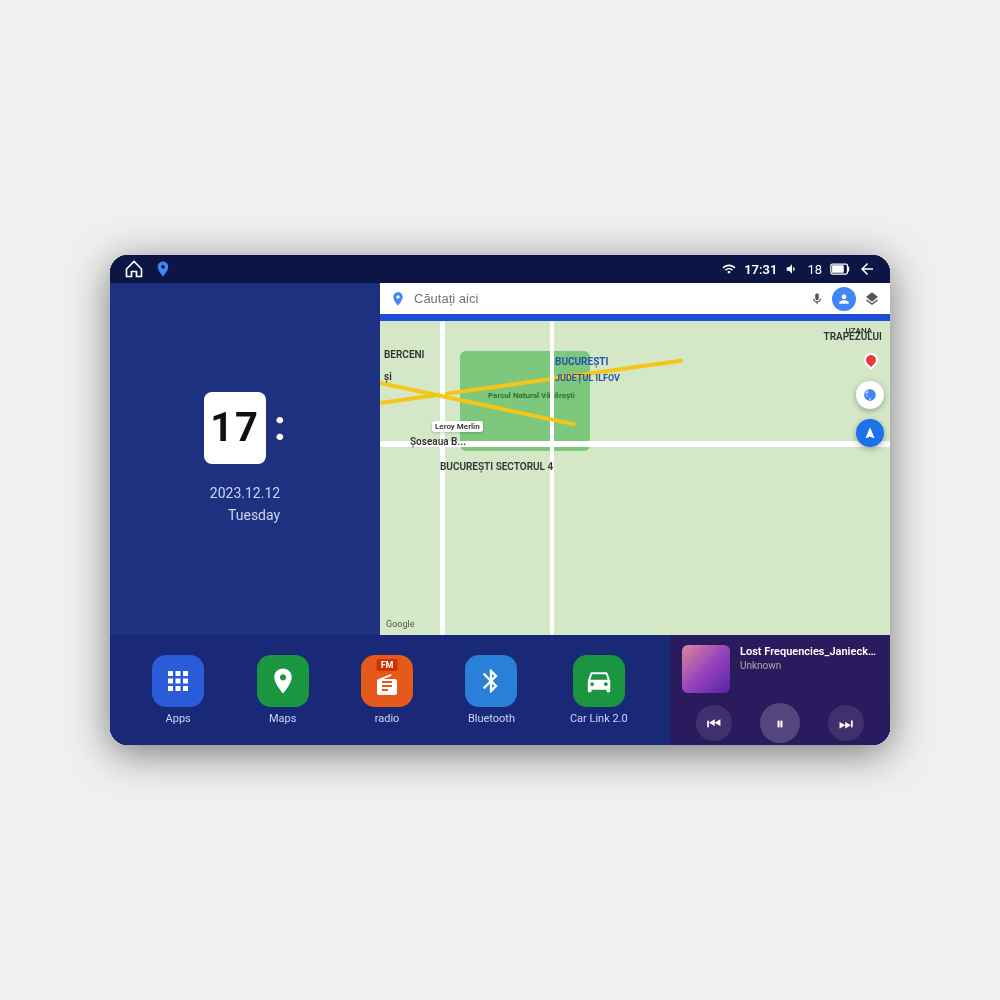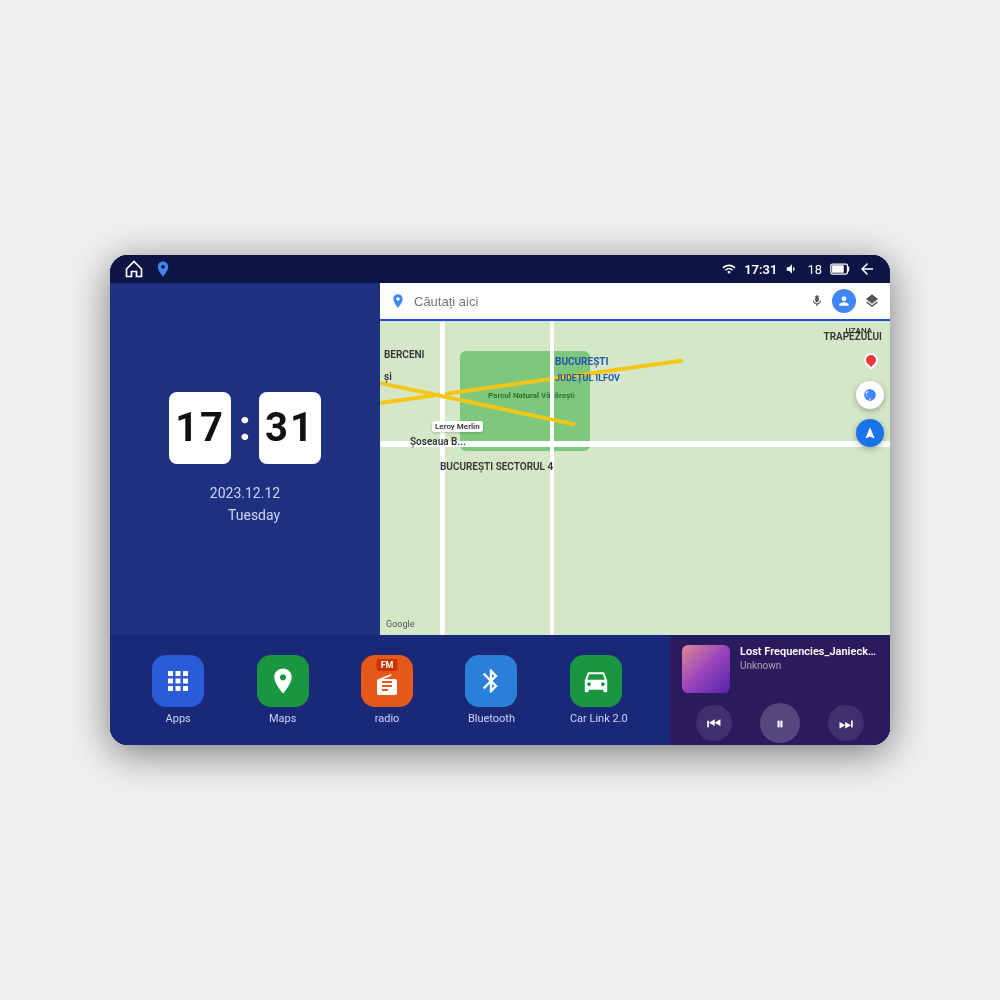--- a/index.html
+++ b/index.html
@@ -123,21 +123,21 @@
       flex-direction: column;
     }
 
     .map-search-bar {
       height: 38px;
       background: #fff;
       display: flex;
       align-items: center;
       padding: 0 10px;
       gap: 8px;
-      border-bottom: 2px solid #1d4ed8;
+      border-bottom: 7px solid #1d4ed8;
       flex-shrink: 0;
     }
 
     .map-search-bar input {
       border: none;
       outline: none;
       flex: 1;
       font-size: 13px;
       color: #555;
     }
@@ -256,20 +256,21 @@
       flex: 1;
       display: flex;
       align-items: center;
       justify-content: space-around;
       padding: 8px 16px;
     }
 
     .app-item {
       display: flex;
       flex-direction: column;
+      align-items: center;
       gap: 5px;
       cursor: pointer;
     }
 
     .app-icon {
       width: 52px;
       height: 52px;
       border-radius: 14px;
       display: flex;
       align-items: center;
@@ -417,21 +418,20 @@
         </span>
       </div>
     </div>
 
     <div class="main-content">
 
       <div class="left-panel">
         <div class="clock-display">
           <div class="clock-block">17</div>
           <div class="clock-colon">:</div>
-          <div class="clock-block">31</div>
         </div>
         <div class="date-display">
           <div>2023.12.12</div>
           <div>Tuesday</div>
         </div>
       </div>
 
       <div class="map-panel">
 
         <div class="map-search-bar">

